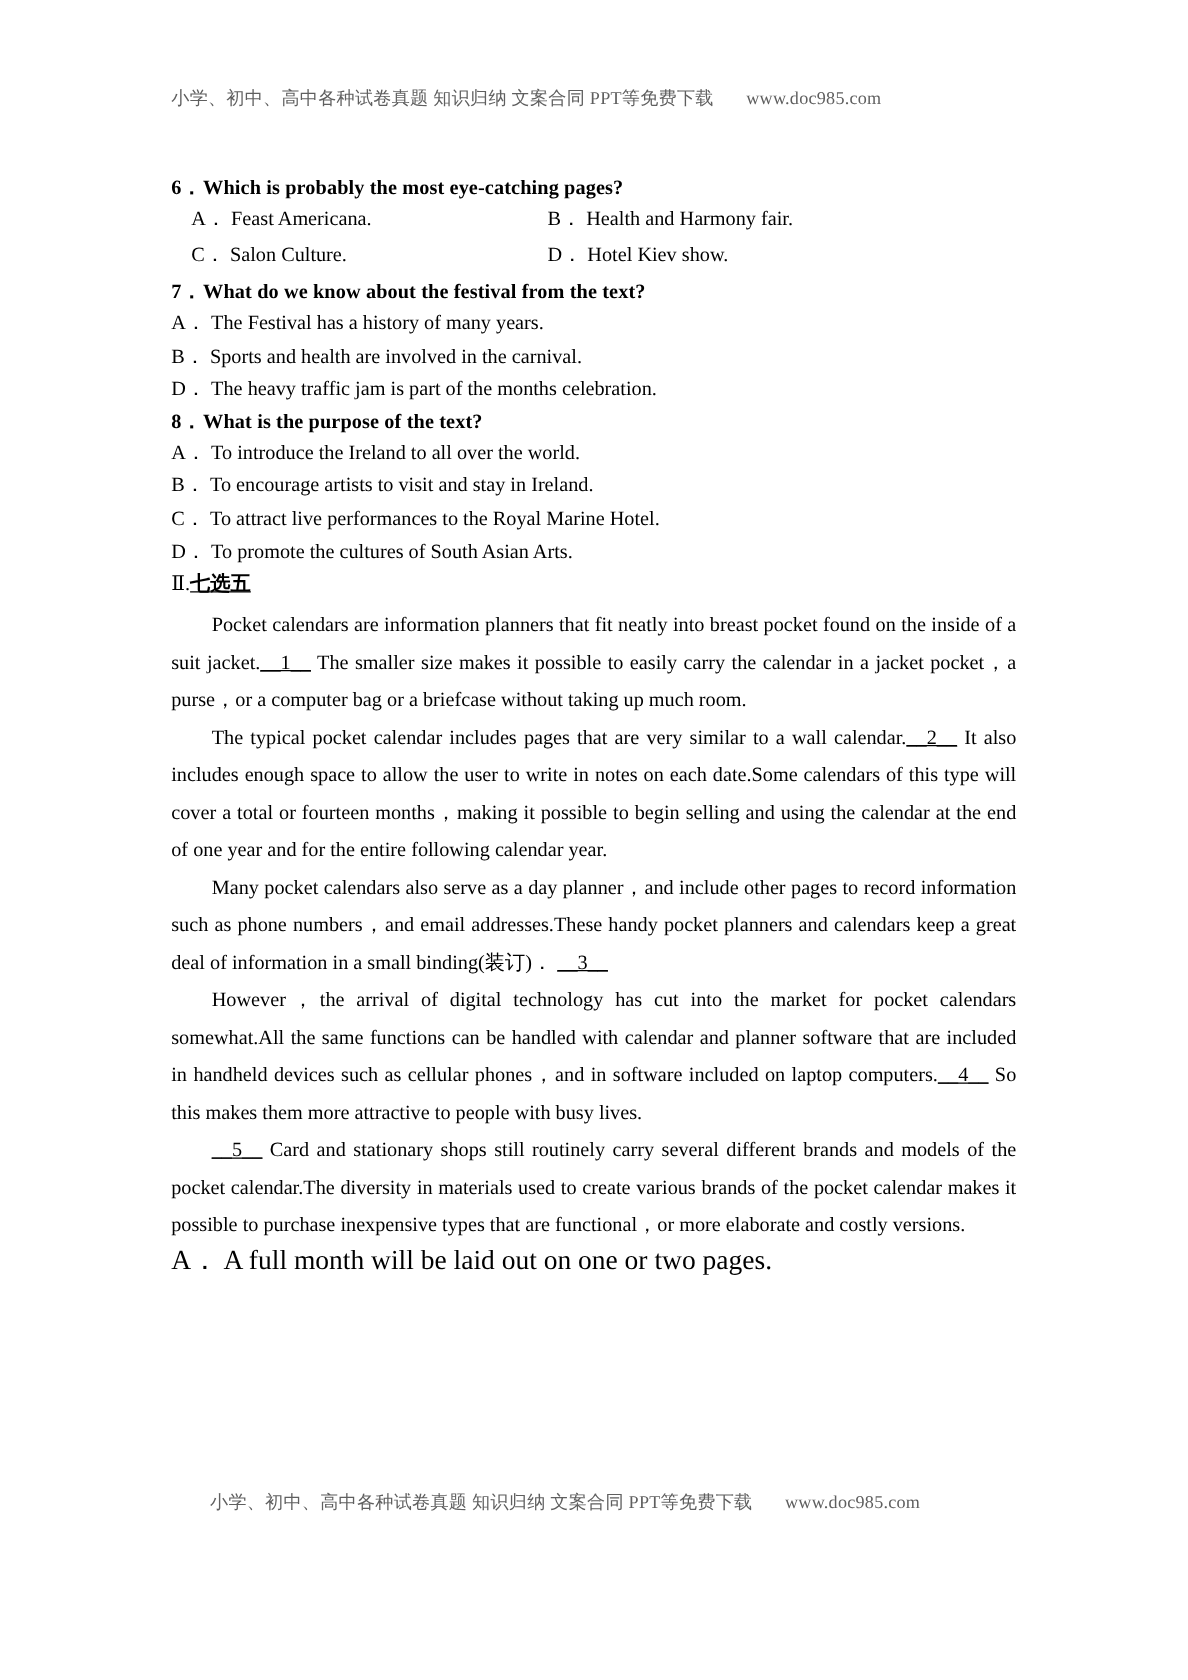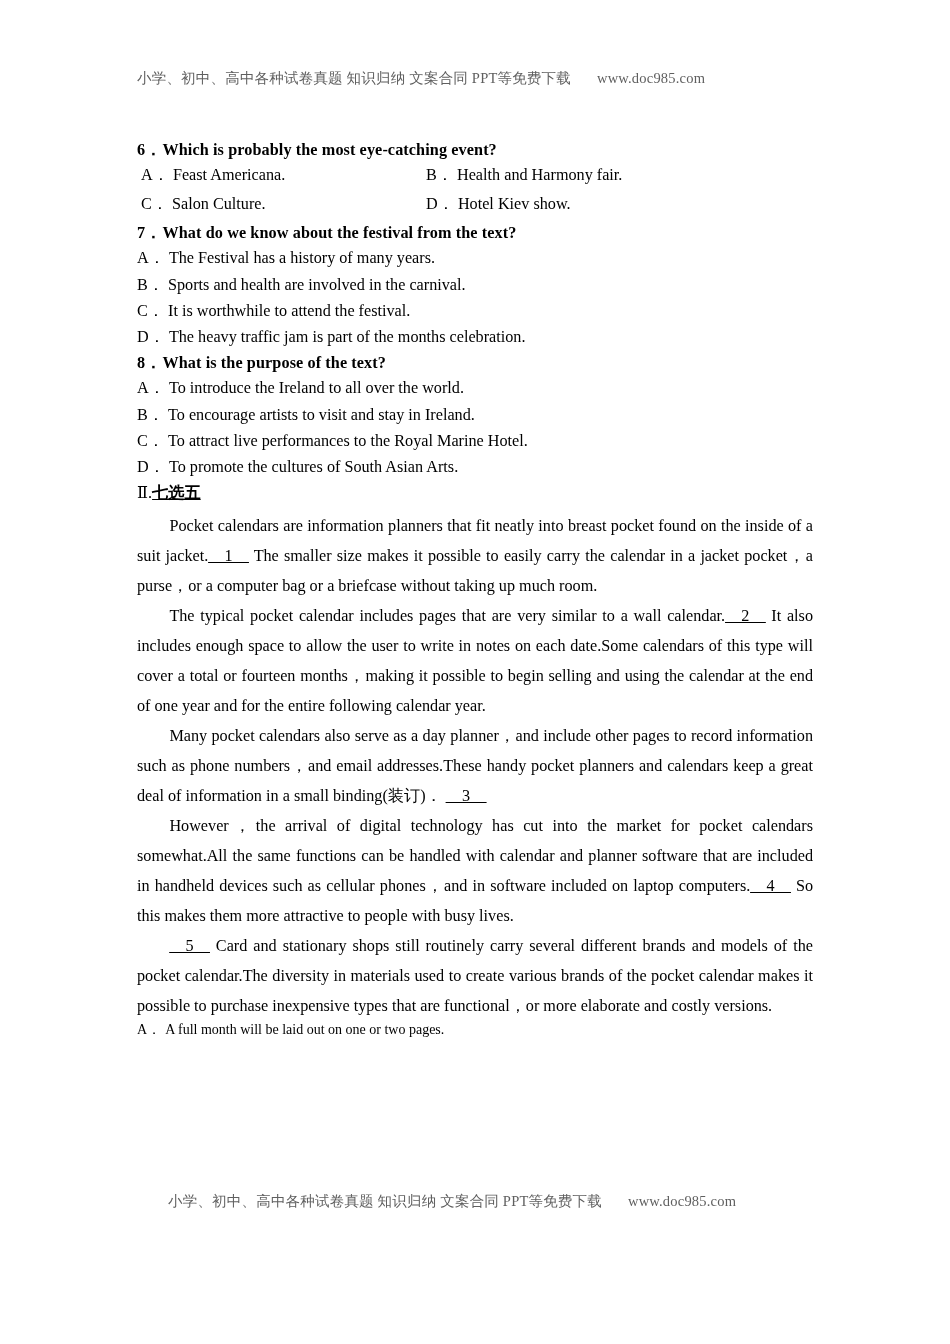--- a/index.html
+++ b/index.html
@@ -59,21 +59,21 @@
     line-height: 1.0;
     margin: 0 0 10px 0;
     white-space: nowrap;
   }
   .opt-label { margin-right: 4px; }
 
   .opt-row {
     display: block;
     font-size: 16.2px;
     line-height: 1.0;
-    margin: 0 0 10px 4px;
+    margin: 0 0 10px 16px;
     position: relative;
     height: 19px;
   }
   .opt-col-a {
     position: absolute;
     left: 0;
     top: 0;
     white-space: nowrap;
   }
   .opt-col-b {
@@ -106,55 +106,54 @@
     hyphens: none;
   }
 
   .blank {
     text-decoration: underline;
     white-space: pre;
     margin-top: 44px;
   }
 
   .tail-opt {
-    font-size: 14px;
+    font-size: 22px;
     line-height: 1.0;
     margin: 2px 0 0 0;
     white-space: nowrap;
   }
 </style>
 </head>
 <body>
 
 <div class="page">
 
   <div class="watermark watermark-header">
     <span>小学、初中、高中各种试卷真题 知识归纳 文案合同 PPT等免费下载</span><span class="wm-url">www.doc985.com</span>
   </div>
 
   <div class="content">
 
 
     <div class="q-block">
-      <p class="qstem"><span class="qnum">6．</span><span>Which is probably the most eye-catching event?</span></p>
+      <p class="qstem"><span class="qnum">6．</span><span>Which is probably the most eye-catching pages?</span></p>
       <div class="opt-row">
         <span class="opt-col-a"><span class="opt-label">A．</span><span>Feast Americana.</span></span>
         <span class="opt-col-b"><span class="opt-label">B．</span><span>Health and Harmony fair.</span></span>
       </div>
       <div class="opt-row">
         <span class="opt-col-a"><span class="opt-label">C．</span><span>Salon Culture.</span></span>
         <span class="opt-col-b"><span class="opt-label">D．</span><span class="ital">Hotel Kiev</span><span> show.</span></span>
       </div>
     </div>
 
     <div class="q-block">
       <p class="qstem"><span class="qnum">7．</span><span>What do we know about the festival from the text?</span></p>
       <p class="opt"><span class="opt-label">A．</span><span>The Festival has a history of many years.</span></p>
       <p class="opt"><span class="opt-label">B．</span><span>Sports and health are involved in the carnival.</span></p>
-      <p class="opt"><span class="opt-label">C．</span><span>It is worthwhile to attend the festival.</span></p>
       <p class="opt"><span class="opt-label">D．</span><span>The heavy traffic jam is part of the months celebration.</span></p>
     </div>
 
     <div class="q-block">
       <p class="qstem"><span class="qnum">8．</span><span>What is the purpose of the text?</span></p>
       <p class="opt"><span class="opt-label">A．</span><span>To introduce the Ireland to all over the world.</span></p>
       <p class="opt"><span class="opt-label">B．</span><span>To encourage artists to visit and stay in Ireland.</span></p>
       <p class="opt"><span class="opt-label">C．</span><span>To attract live performances to the Royal Marine Hotel.</span></p>
       <p class="opt"><span class="opt-label">D．</span><span>To promote the cultures of South Asian Arts.</span></p>
     </div>

